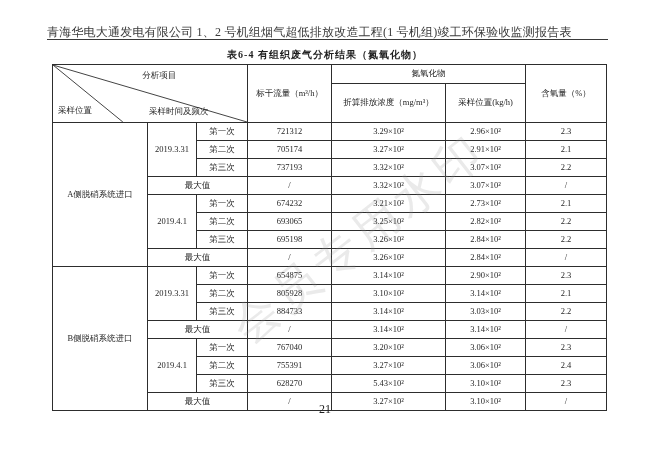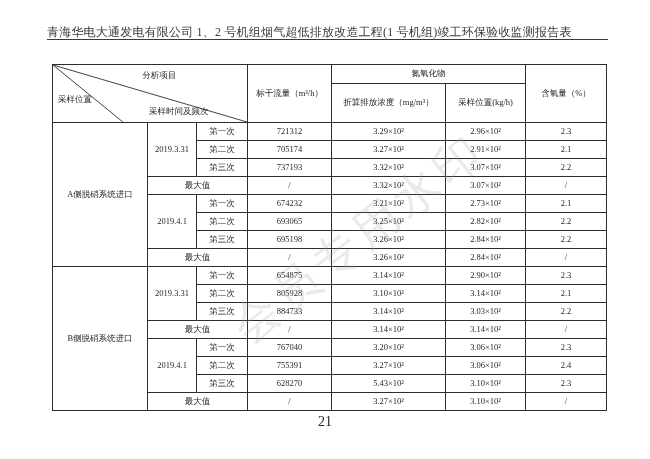--- a/index.html
+++ b/index.html
@@ -27,38 +27,39 @@
     border:1px solid #2d2d2d; font-size:8.5px; text-align:center;
     vertical-align:middle; padding:0; height:17px; line-height:1.15;
     overflow:hidden;
   }
   tr.h1 td { height:18px; }
   tr.h2 td { height:38px; }
   td.corner { position:relative; }
   td.corner svg { position:absolute; left:0; top:0; width:100%; height:100%; display:block; }
   .c-top { position:absolute; top:6px; left:46%; white-space:nowrap; }
   .c-mid { position:absolute; bottom:5px; left:58px; white-space:nowrap;margin-left:38px; }
-  .c-bl  { position:absolute; bottom:17px; left:5px;  white-space:nowrap; }
+  .c-bl  { position:absolute; bottom:6px; left:5px;  white-space:nowrap; }
   .page-number {
-    position:absolute; top:402px; left:0; width:100%; text-align:center; font-size:14px;margin-top:12px;
+    position:absolute; top:402px; left:0; width:100%; text-align:center; font-size:12px;
   }
   .watermark {
     position:absolute; left:238px; top:302px; transform:rotate(-38deg);
     transform-origin:left center; font-size:46px; letter-spacing:5px;
     color:rgba(150,150,150,0.20); white-space:nowrap; pointer-events:none; z-index:3;
   }
 </style>
 </head>
 <body>
 
 <div class="sheet">
 
   <div class="doc-header">青海华电大通发电有限公司 1、2 号机组烟气超低排放改造工程(1 号机组)竣工环保验收监测报告表</div>
   <div class="header-rule"></div>
 
+  <div class="table-title">表6-4  有组织废气分析结果（氮氧化物）</div>
 
   <table class="analysis">
     <colgroup>
       <col style="width:95px">
         <col style="width:49px">
         <col style="width:51px">
       <col style="width:84px">
         <col style="width:114px">
         <col style="width:80px">
         <col style="width:81px">

